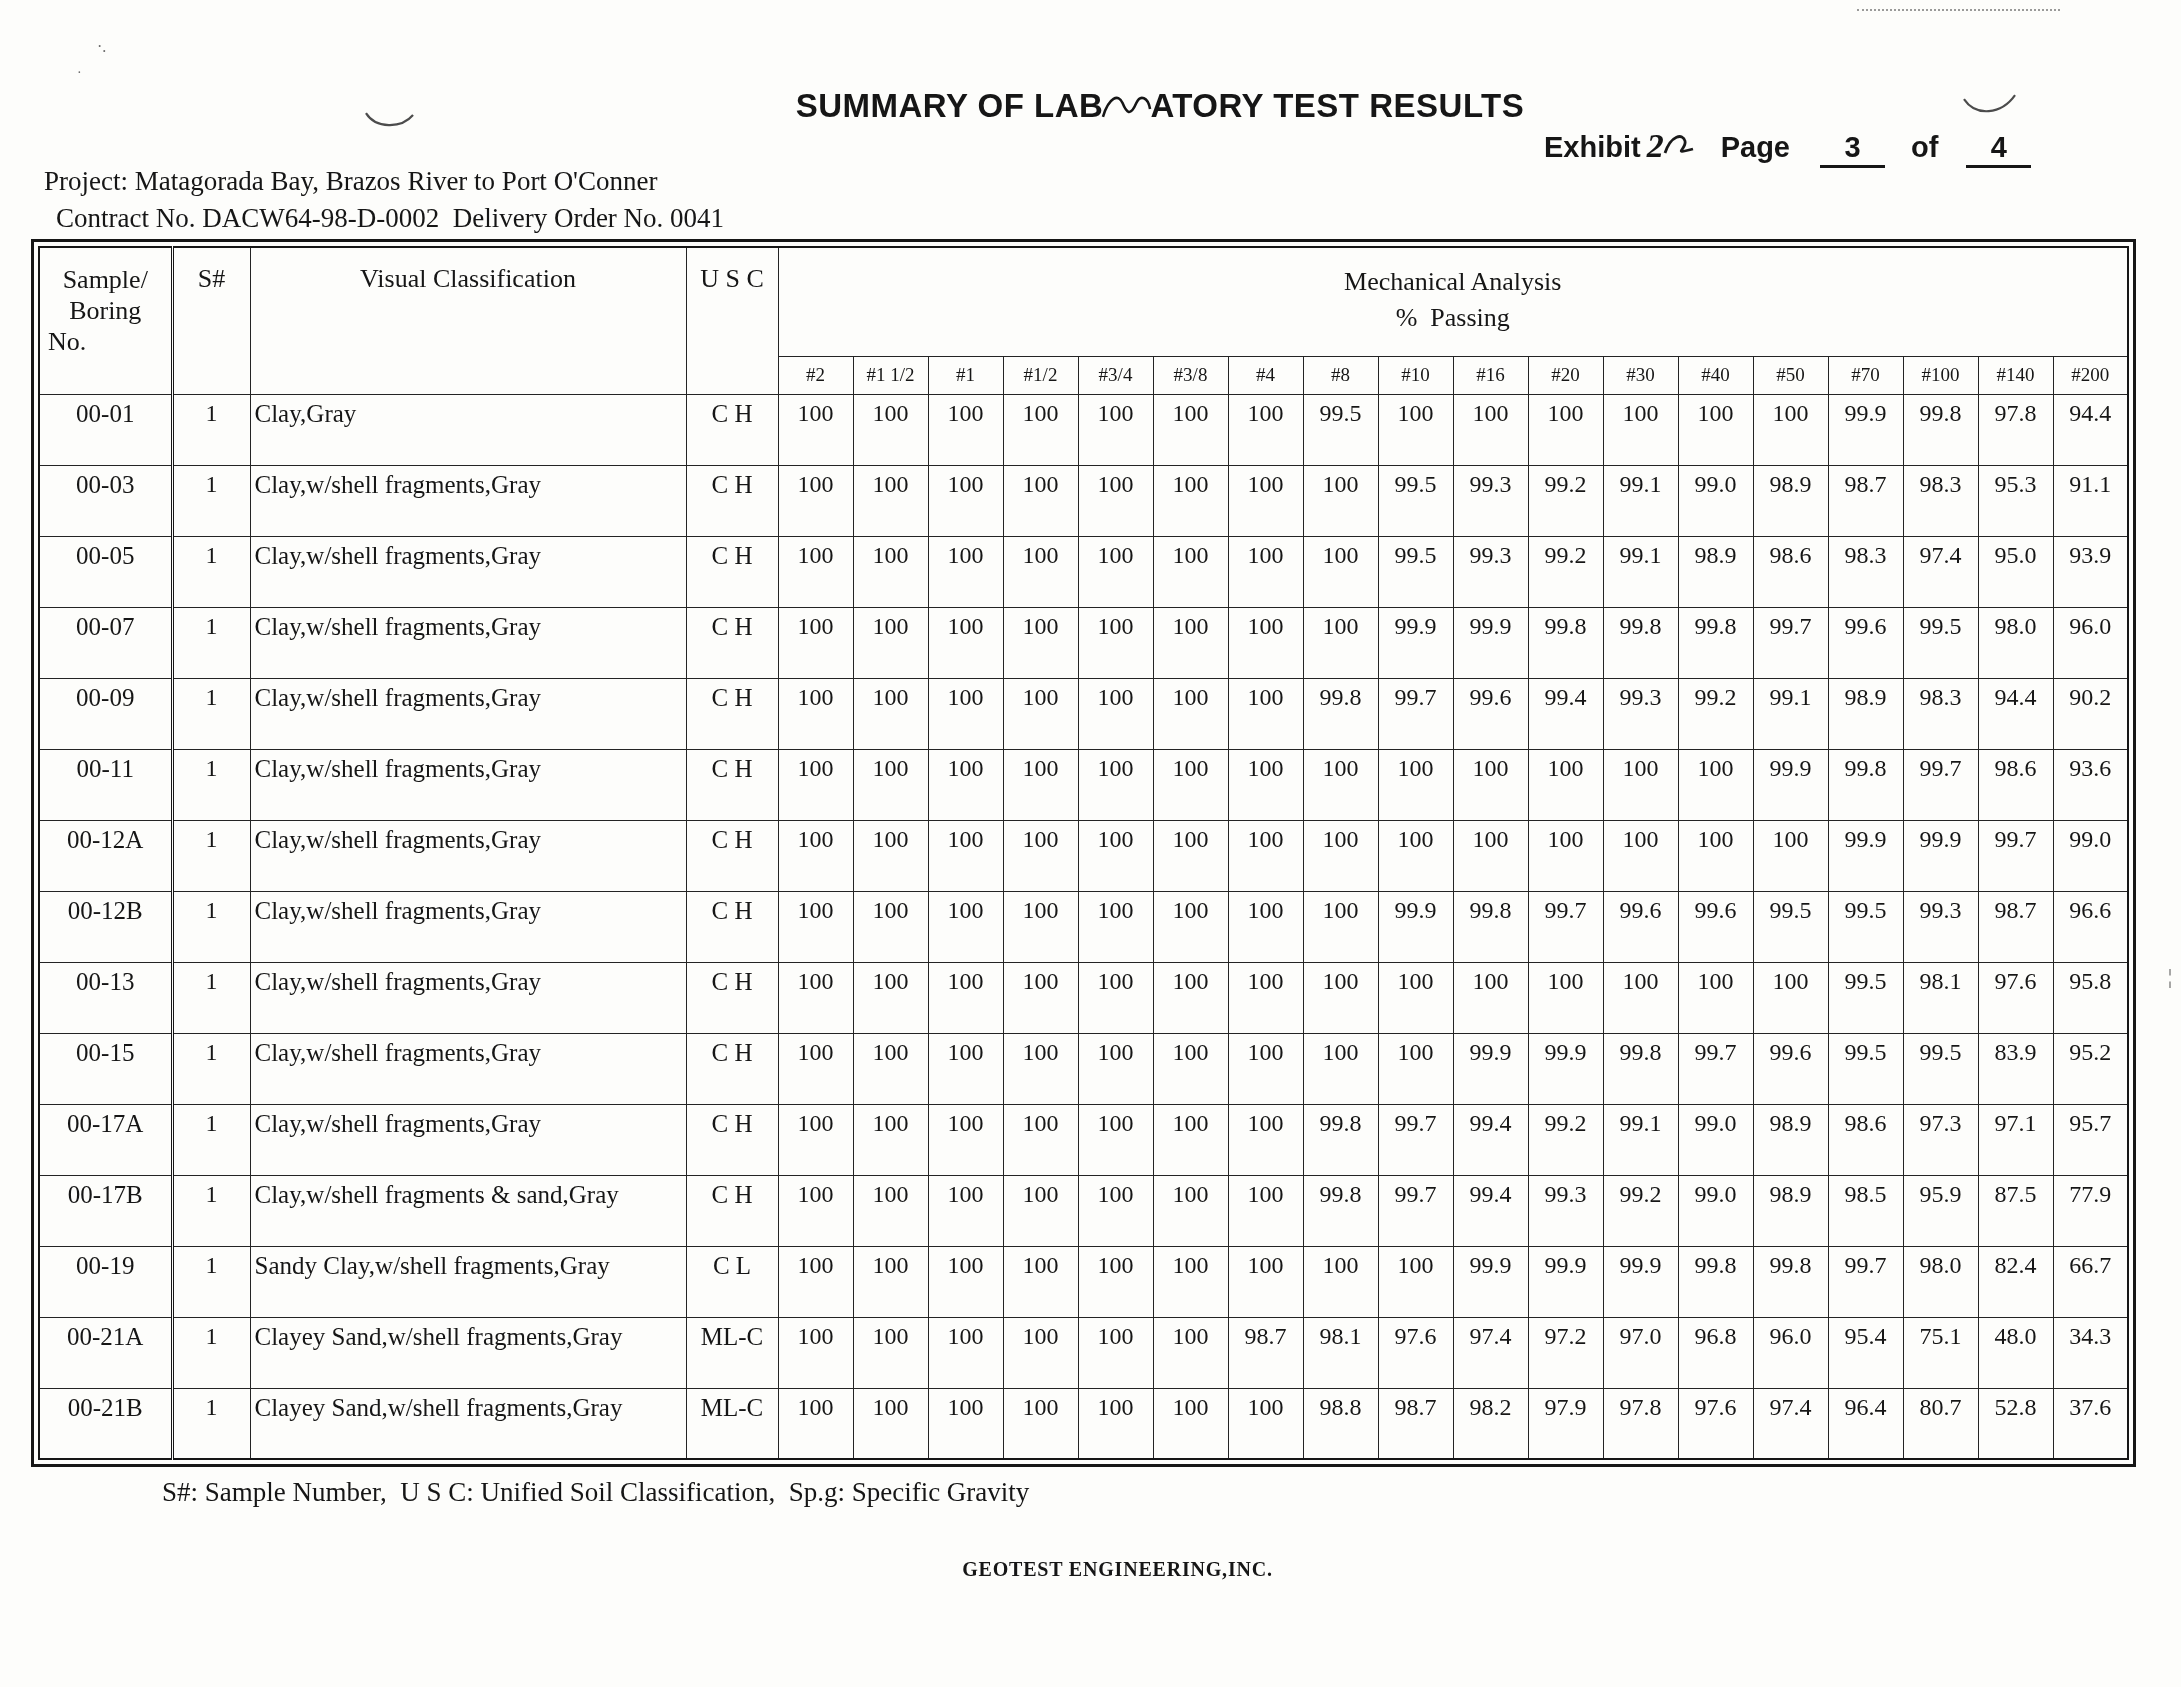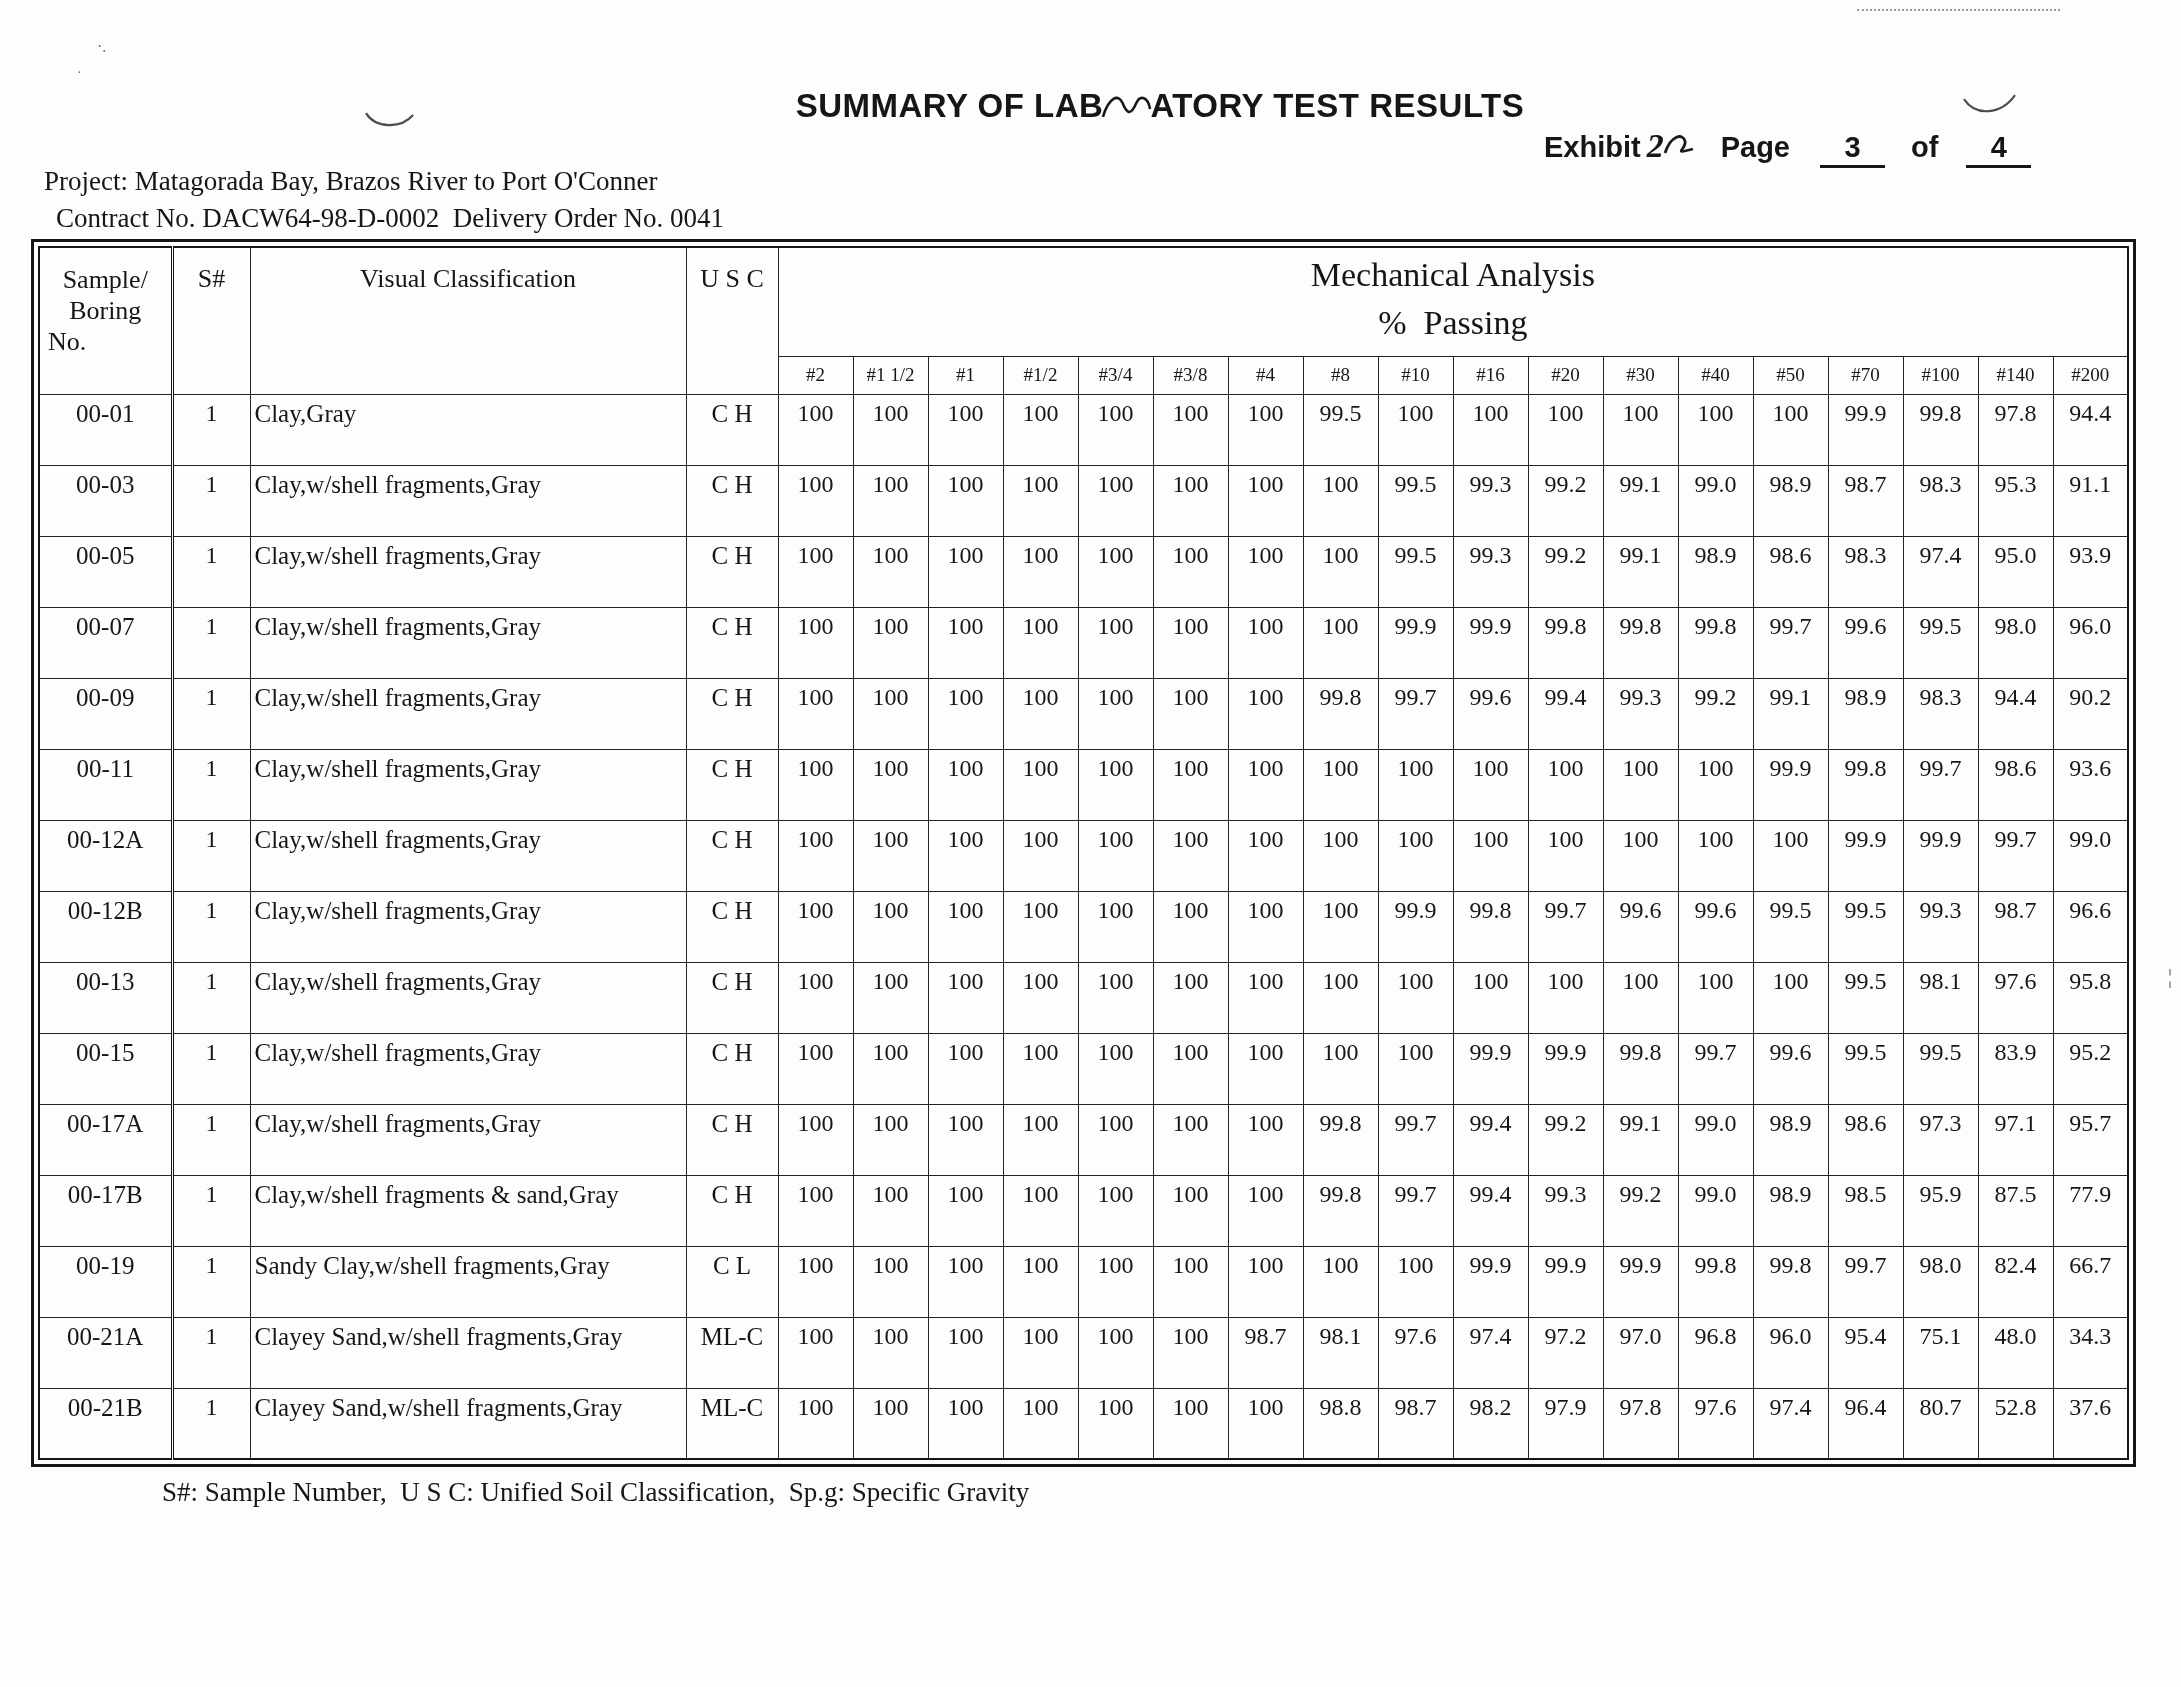--- a/index.html
+++ b/index.html
@@ -43,21 +43,21 @@
   table.results {
     border-collapse:collapse; table-layout:fixed; width:1748px;
     border:2px solid #161616;
   }
   table.results th, table.results td { border:1px solid #242424; }
   thead th { font-weight:normal; vertical-align:top; }
   .th-left { font-size:26px; padding-top:16px; text-align:center; }
   .th-sample div { line-height:1.2; }
   .th-sample .no-line { text-align:left; padding-left:8px; }
   .th-sample { border-right:3px double #161616 !important; }
-  .mech-th { padding-top:3px; text-align:center; font-size:34px; line-height:1.4; height:109px;margin-top:16px; }
+  .mech-th { padding-top:16px; text-align:center; font-size:26px; line-height:1.4; height:109px;margin-top:16px; }
   .mech-sub { white-space:pre; }
   tr.sieve-row th {
     font-size:19px; font-weight:normal; height:38px;
     vertical-align:middle; text-align:center; padding:1px 0;
   }
   tbody td {
     height:71px; vertical-align:top; font-size:24px;
     text-align:center; padding-top:5px;
   }
   tbody td.sample-cell { border-right:3px double #161616; font-size:25px; }
@@ -541,15 +541,18 @@
             <td class="value-cell">96.4</td>
             <td class="value-cell">80.7</td>
             <td class="value-cell">52.8</td>
             <td class="value-cell">37.6</td>
           </tr>
         </tbody>
     </table>
   </div>
 
   <div class="legend">S#: Sample Number,  U S C: Unified Soil Classification,  Sp.g: Specific Gravity</div>
+  <div class="company">
+    <span class="company-inner">GEOTEST ENGINEERING,INC.</span>
+  </div>
 
 </div>
 
 
 </body></html>

